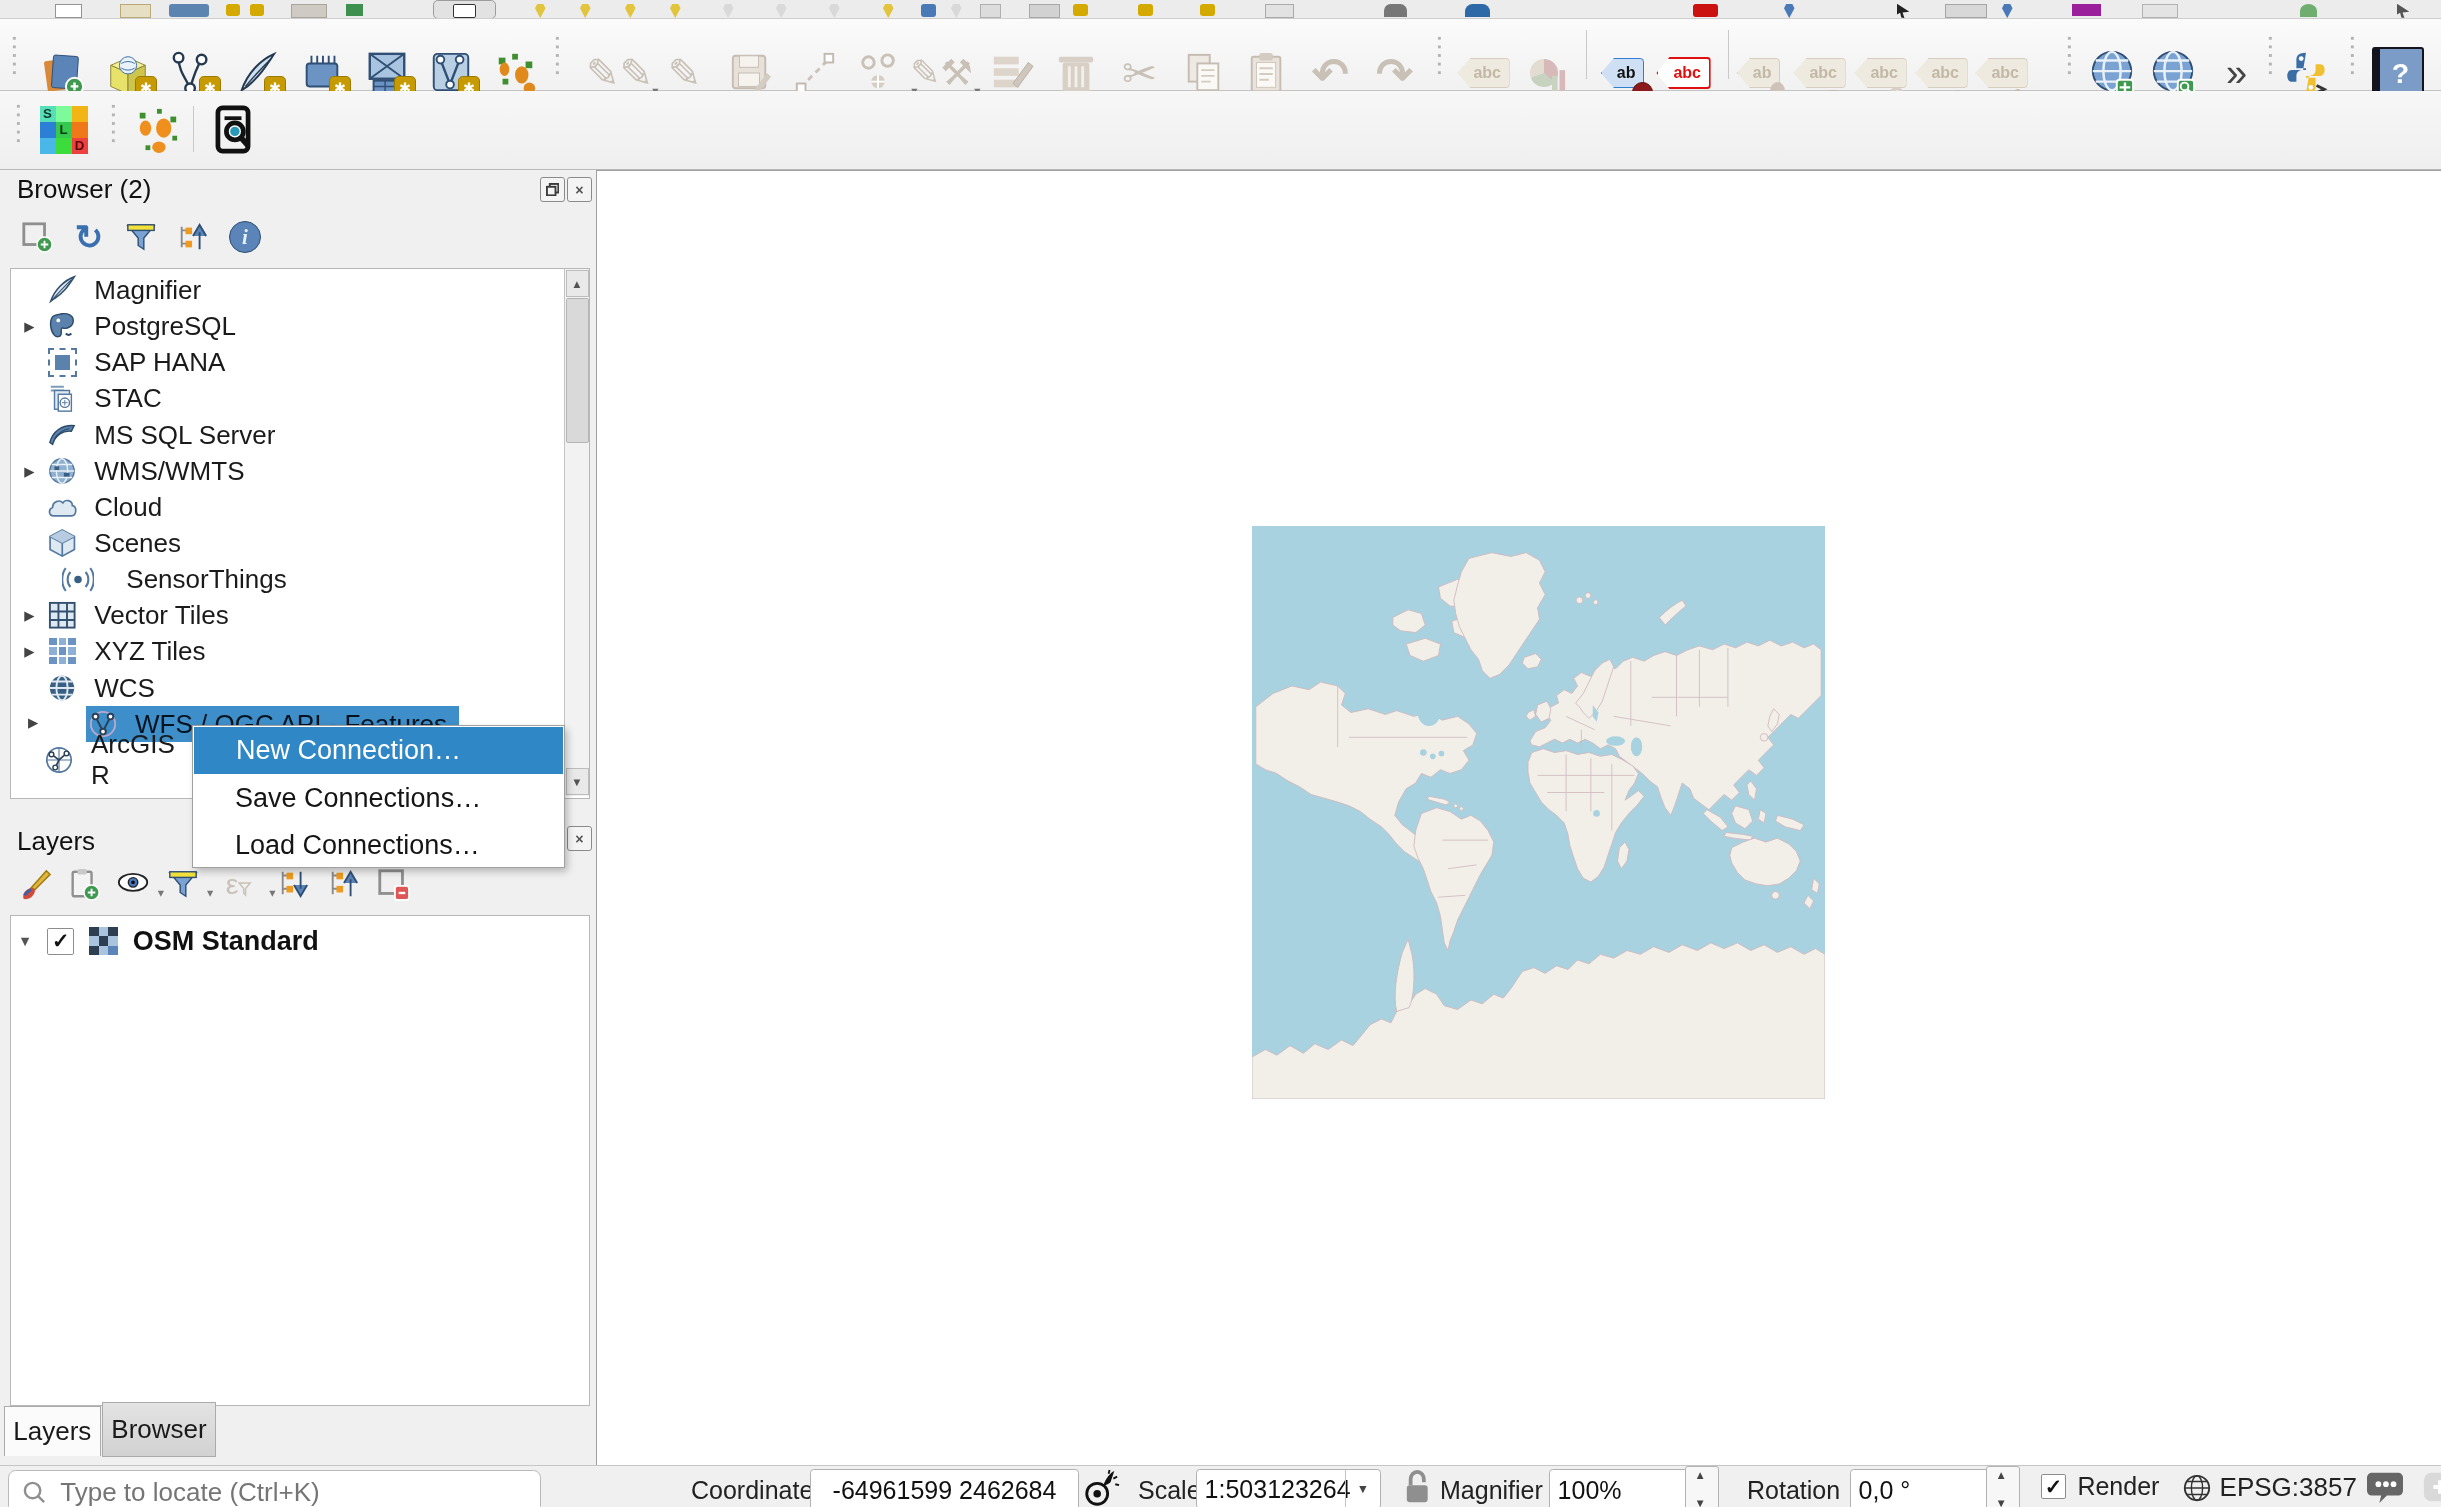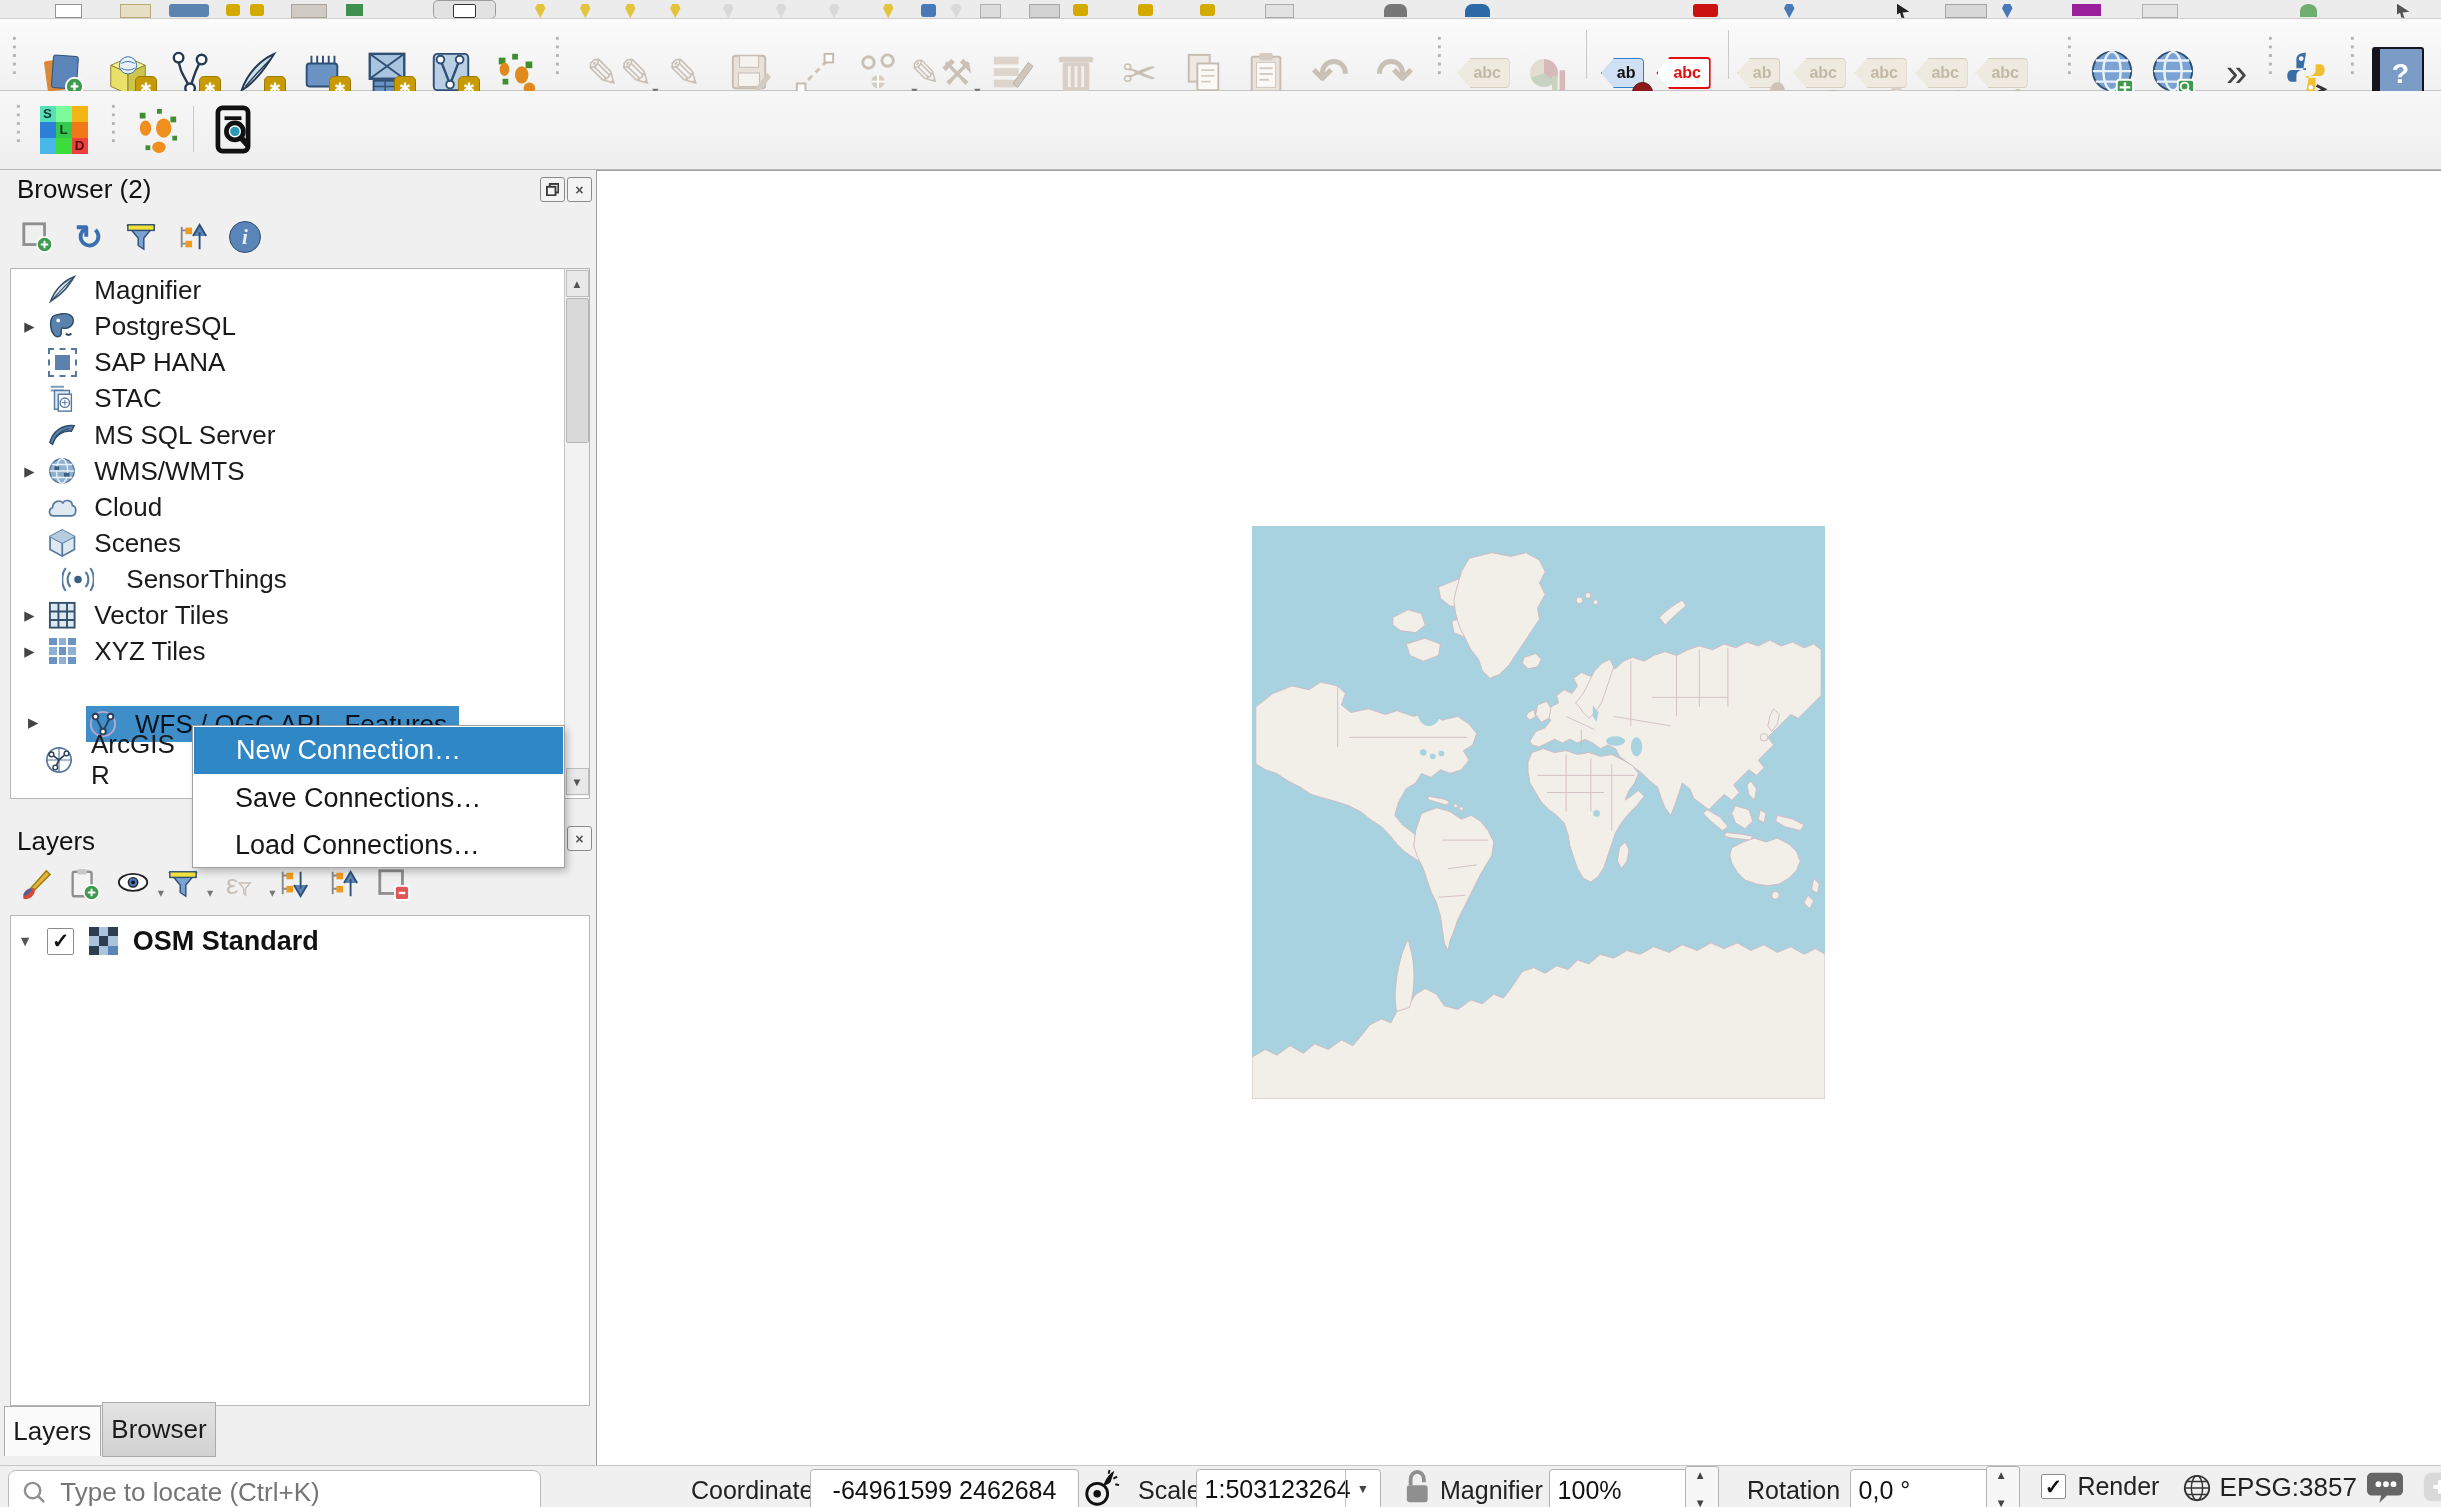--- a/index.html
+++ b/index.html
@@ -644,20 +644,31 @@
           <div style="background:#8fb0d6"></div>
           <div style="background:#6b93c4"></div>
           <div style="background:#8fb0d6"></div>
           <div style="background:#6b93c4"></div>
           <div style="background:#8fb0d6"></div>
           <div style="background:#6b93c4"></div>
         </div>
       </span>
     <span>XYZ Tiles</span>
   </div>
+  <div class="trow" style="left:13.3px;top:670px;width:533px;">
+    <span class="exp"></span>
+    <span class="ricon">
+        <svg width="30" height="30" viewBox="0 0 32 32">
+          <circle cx="16" cy="16" r="13" fill="#3a5f85"></circle>
+          <ellipse cx="16" cy="16" rx="6" ry="13" fill="none" stroke="#dfe9f2" stroke-width="2"></ellipse>
+          <path d="M3,16h26M5,9h22M5,23h22" stroke="#dfe9f2" stroke-width="2" fill="none"></path>
+        </svg>
+      </span>
+    <span>WCS</span>
+  </div>
 
   <div class="trow sel" style="left:42px;top:706px;width:373px;color:#06121e;margin-left:44px;">
     <span class="ricon">
         <svg width="30" height="30" viewBox="0 0 32 32">
           <circle cx="16" cy="16" r="13" fill="none" stroke="#b9a8cc" stroke-width="2"></circle>
           <path d="M8,8 L16,24 L24,8" stroke="#2c3f56" stroke-width="2" fill="none"></path>
           <circle cx="8" cy="8" r="3" fill="#fff" stroke="#2c3f56" stroke-width="2"></circle>
           <circle cx="24" cy="8" r="3" fill="#fff" stroke="#2c3f56" stroke-width="2"></circle>
           <circle cx="16" cy="24" r="3" fill="#fff" stroke="#2c3f56" stroke-width="2"></circle>
         </svg>

